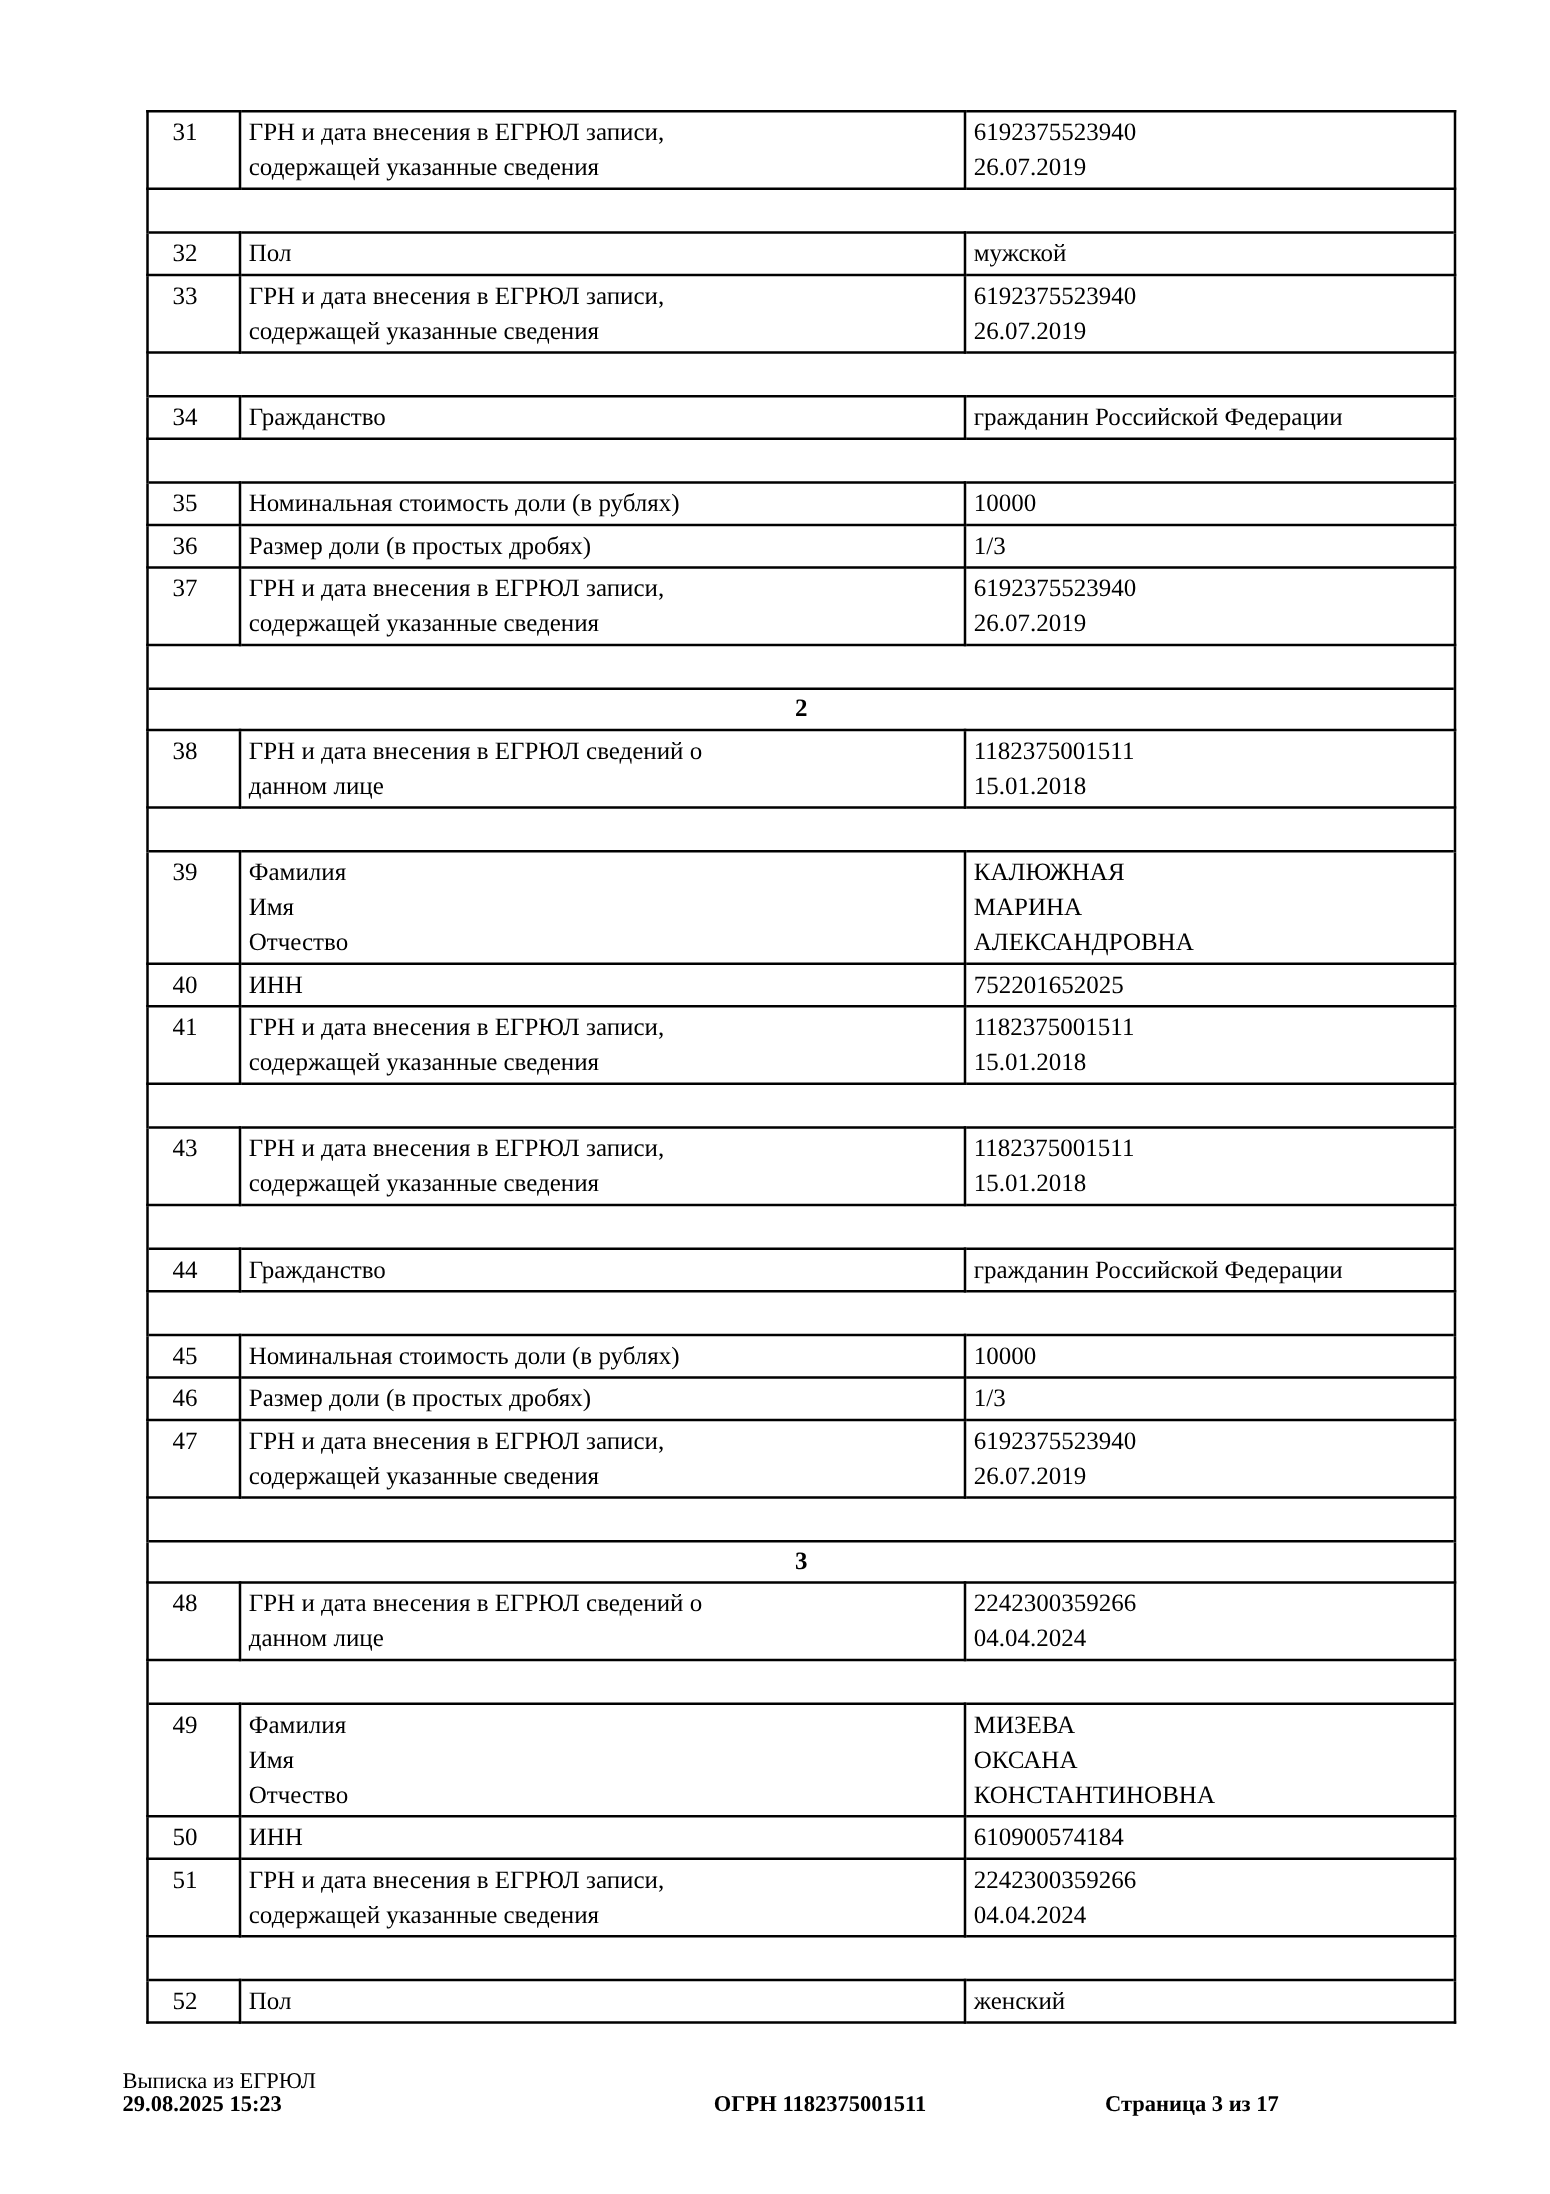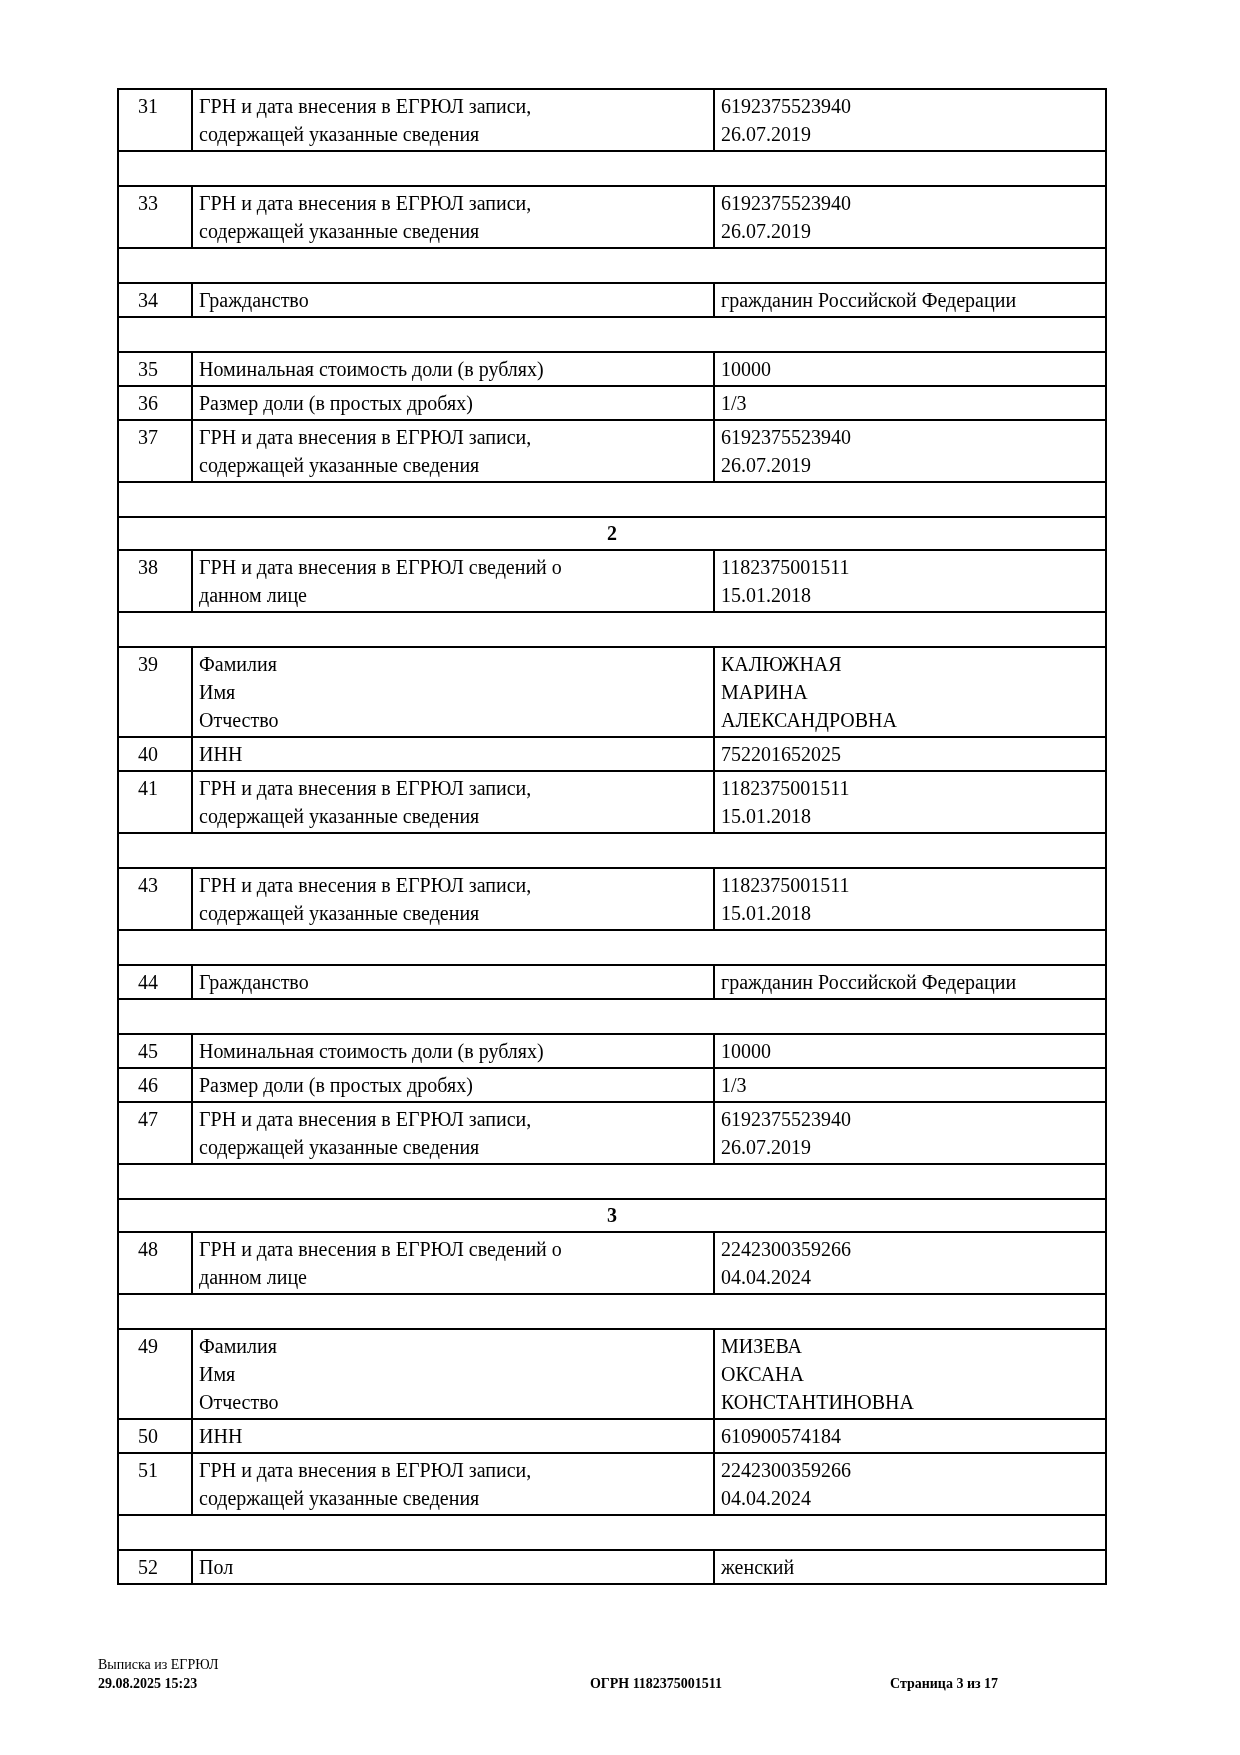--- a/index.html
+++ b/index.html
@@ -16,33 +16,33 @@
   table.doc {
     position:absolute; left:117px; top:88px; width:915px;
     border-collapse:collapse; table-layout:fixed;
   }
   table.doc td {
     border:2px solid #000;
     font-size:20px; line-height:28px;
     vertical-align:top;
   }
   td.num   { width:74px;  text-align:center; padding:2px 16px 2px 2px; }
-  td.label { width:522px; padding:2px 6px 2px 6px; white-space:pre-line; }
+  td.label { width:580px; padding:2px 6px 2px 6px; white-space:pre-line; }
   td.value { width:392px; padding:2px 6px 2px 6px; white-space:pre-line; }
   tr.spacer td {
     height:35px;
     border-top:none; border-bottom:none;
   }
   tr.section td {
     height:31px; font-weight:bold; text-align:center;
     padding:1px 0 2px 0;
   }
   .footer {
     position:absolute; left:98px; top:1655px; width:1068px;
-    font-size:14px; line-height:19px; color:#000;
+    font-size:18px; line-height:19px; color:#000;
   }
   .footer-line2 {
     display:grid; grid-template-columns:1fr auto 1fr;
     align-items:baseline;
     font-weight:bold;
   }
   .footer-line2 .fl { text-align:left; }
   .footer-line2 .fc { text-align:center;margin-left:48px; }
   .footer-line2 .fr { text-align:center; }
 </style>
@@ -55,20 +55,25 @@
     <tbody>
         <tr class="data">
           <td class="num">31</td>
           <td class="label">ГРН и дата внесения в ЕГРЮЛ записи,
 содержащей указанные сведения</td>
           <td class="value">6192375523940
 26.07.2019</td>
         </tr>
         <tr class="spacer">
           <td colspan="3"></td>
+        </tr>
+        <tr class="data">
+          <td class="num">32</td>
+          <td class="label">Пол</td>
+          <td class="value">мужской</td>
         </tr>
         <tr class="data">
           <td class="num">33</td>
           <td class="label">ГРН и дата внесения в ЕГРЮЛ записи,
 содержащей указанные сведения</td>
           <td class="value">6192375523940
 26.07.2019</td>
         </tr>
         <tr class="spacer">
           <td colspan="3"></td>

